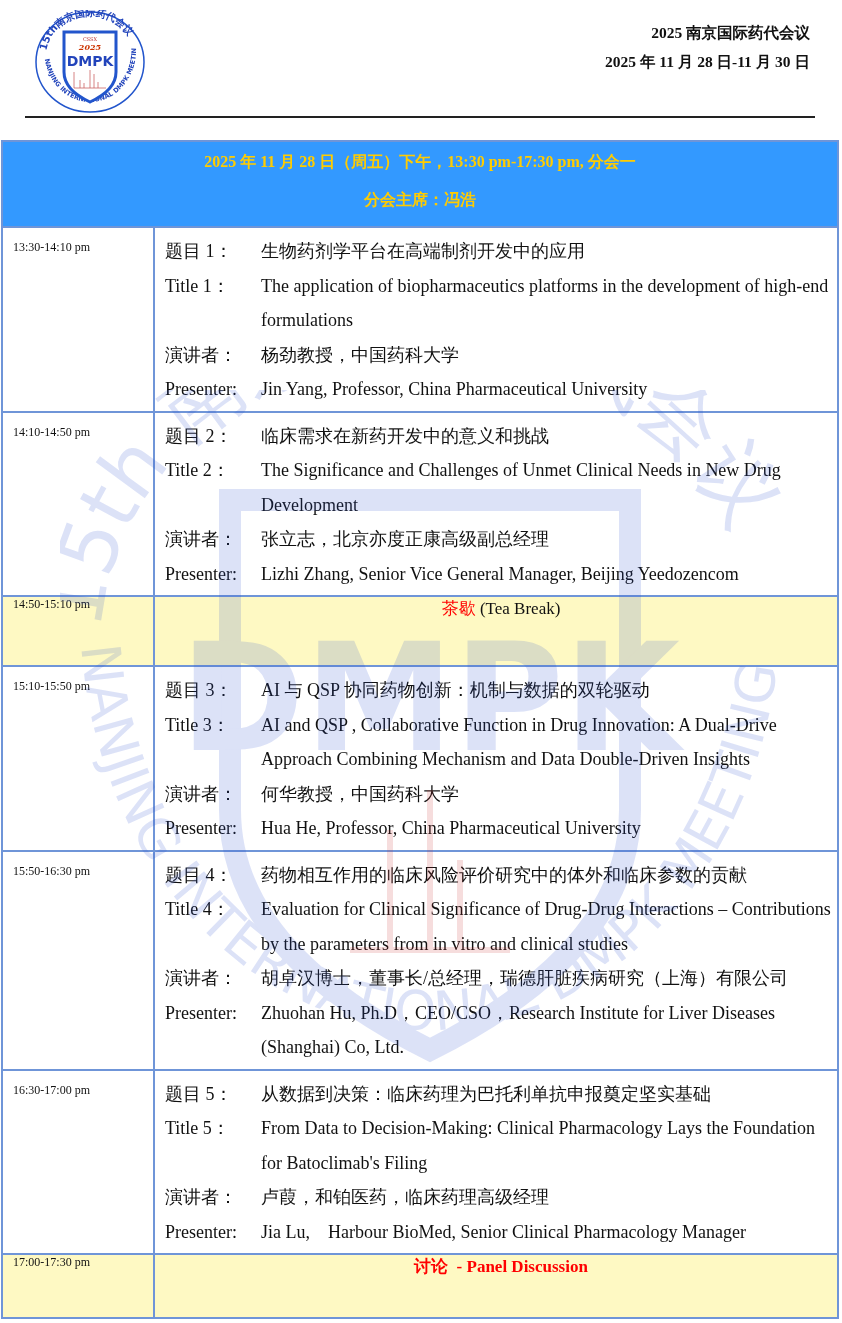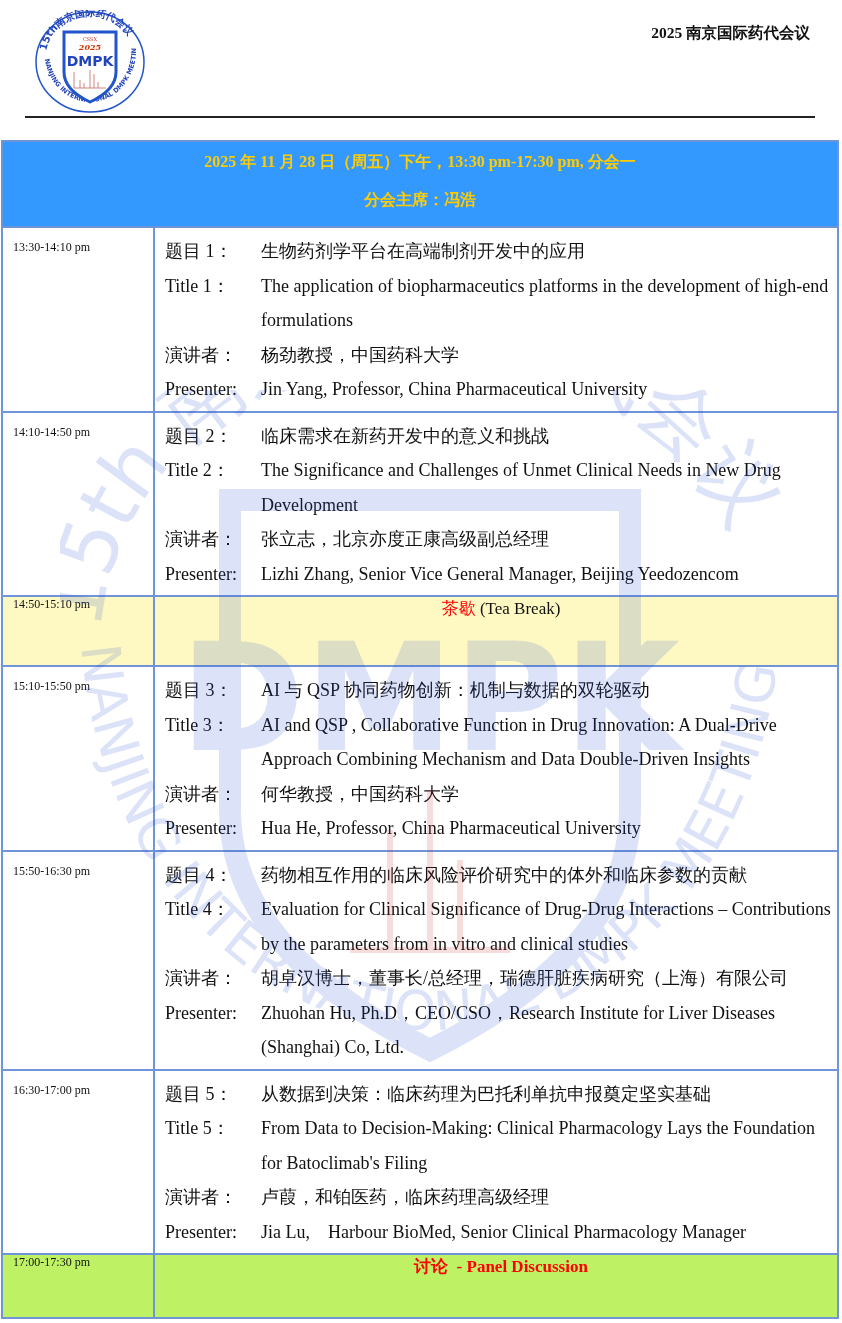--- a/index.html
+++ b/index.html
@@ -22,21 +22,21 @@
     .col-time { width: 152px; }
     .banner td { background: #3399ff; text-align: center; color: #ffcc00; font-weight: bold; font-size: 16px; }
     .banner .line1 { line-height: 20px; padding-top: 10px; height: 44px; }
     .banner .line2 { line-height: 20px; padding-top: 4px; height: 40px; }
     .time-cell { font-size: 12px; padding: 12px 0 0 10px; white-space: nowrap; }
     .content-cell { padding: 6px 0 4px 10px; }
     .item-row { display: flex; font-size: 18px; line-height: 34.5px; }
     .item-label { width: 96px; flex-shrink: 0; white-space: nowrap; }
     .item-value { flex: 1; }
     .break-row td { background: #fef9c3; height: 70px; vertical-align: middle; }
-    .panel-row td { background: #bef264; height: 64px; vertical-align: middle; }
+    .panel-row td { background: #fef9c3; height: 64px; vertical-align: middle; }
     .break-row .time-cell, .panel-row .time-cell { padding-top: 0; }
     .break-row .content-cell, .panel-row .content-cell { padding-top: 0; font-size: 17px; text-align: center; }
     .red { color: #ff0000; }
     .bold { font-weight: bold; }
   </style>
 </head>
 <body>
 
 <div class="page-header">
   <svg class="logo" viewBox="0 0 112 104">
@@ -60,20 +60,21 @@
       <line x1="46" y1="78" x2="46" y2="70"></line>
       <line x1="50" y1="78" x2="50" y2="73"></line>
       <line x1="56" y1="78" x2="56" y2="60"></line>
       <line x1="60" y1="78" x2="60" y2="64"></line>
       <line x1="64" y1="78" x2="64" y2="72"></line>
       <line x1="40" y1="78" x2="40" y2="62"></line>
     </g>
   </svg>
   <div class="header-info">
     <div>2025 南京国际药代会议</div>
+    <div>2025 年 11 月 28 日-11 月 30 日</div>
   </div>
   <div class="header-rule"></div>
 </div>
 
 <svg class="watermark" viewBox="0 0 740 760">
   <defs>
     <path id="wmTop" d="M40,260 A330,300 0 0 1 700,260"></path>
     <path id="wmBot" d="M20,220 A350,420 0 0 0 720,220"></path>
   </defs>
   <text font-size="80" fill="#2a4fd0" font-family="DejaVu Sans, sans-serif">

